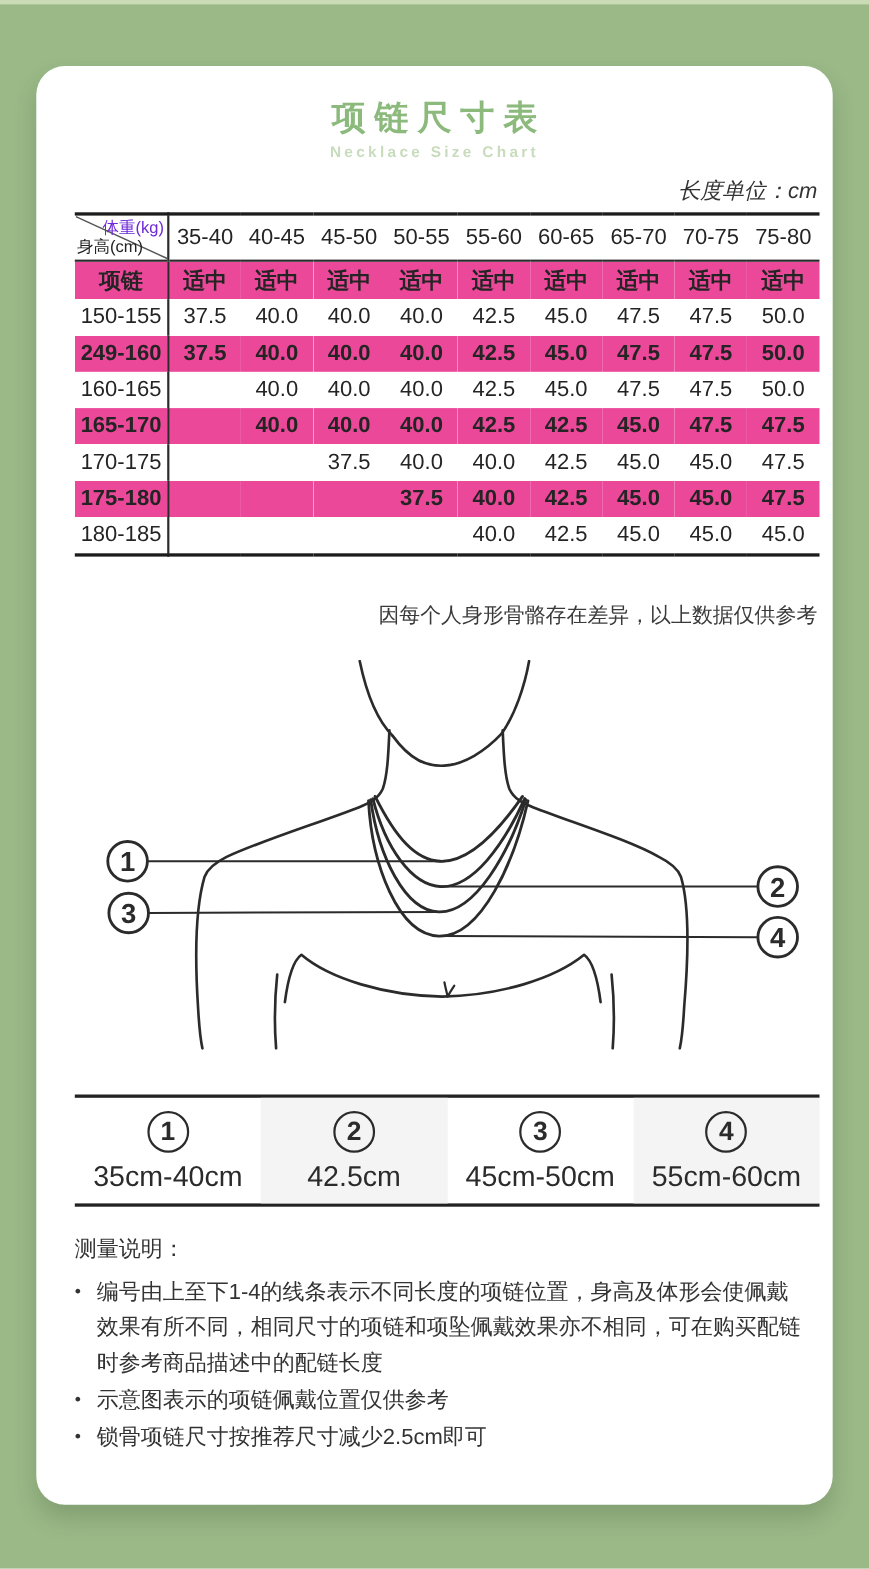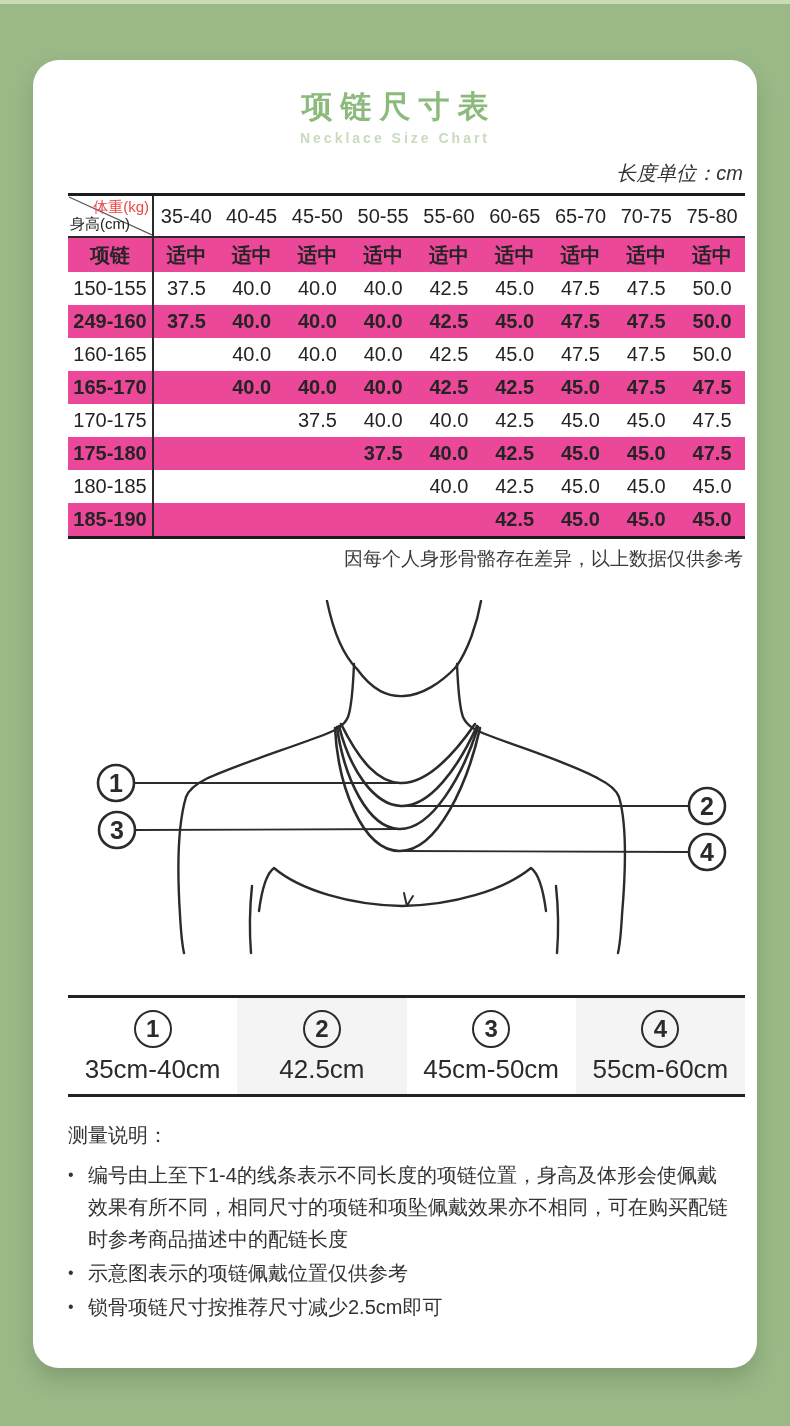--- a/index.html
+++ b/index.html
@@ -28,21 +28,21 @@
     border-top:3px solid #1c1c1c;border-bottom:3px solid #1c1c1c;
   }
   .size-table td{text-align:center;padding:0;height:33px;overflow:hidden;}
   .size-table tr.hdr{border-bottom:2px solid #2b2b2b;}
   .size-table tr.hdr td{height:40px;}
   .size-table tr.fit td{height:34px;}
   .size-table td.c0{border-right:2px solid #2b2b2b;}
   .size-table tr.stripe{background:#ec4899;font-weight:bold;}
   td.diag{position:relative;}
   td.diag svg{position:absolute;left:0;top:0;}
-  td.diag .dt{position:absolute;top:2px;right:3px;font-size:15px;color:#ef4444;}
+  td.diag .dt{position:absolute;top:2px;right:3px;font-size:15px;color:#6d28d9;}
   td.diag .db{position:absolute;bottom:2px;left:2px;font-size:15px;color:#222;}
 
   .footnote{position:absolute;top:486px;right:14px;font-size:19px;color:#3a3a3a;}
 
   .fig{position:absolute;left:27px;top:540px;width:680px;height:400px;}
 
   .legend{
     position:absolute;left:35px;top:935px;width:677px;height:102px;
     border-top:3px solid #222;border-bottom:3px solid #222;
     display:grid;grid-template-columns:repeat(4,1fr);box-sizing:border-box;
@@ -183,32 +183,20 @@
           <td></td>
           <td></td>
           <td></td>
           <td></td>
           <td>40.0</td>
           <td>42.5</td>
           <td>45.0</td>
           <td>45.0</td>
           <td>45.0</td>
         </tr>
-        <tr class="stripe">
-          <td class="c0">185-190</td>
-          <td></td>
-          <td></td>
-          <td></td>
-          <td></td>
-          <td></td>
-          <td>42.5</td>
-          <td>45.0</td>
-          <td>45.0</td>
-          <td>45.0</td>
-        </tr>
       </tbody>
   </table>
 
   <div class="footnote">因每个人身形骨骼存在差异，以上数据仅供参考</div>
 
   <svg class="fig" viewBox="60 600 680 400" width="680" height="400" fill="none" stroke="#2b2b2b" stroke-linecap="round" stroke-linejoin="round">
 
     <g stroke-width="2.4">
       <path d="M 327 601 C 333 630, 343 655, 357 669"></path>
       <path d="M 357 669 C 373 691, 388 697, 404 696 C 422 695, 441 683, 456 667"></path>

